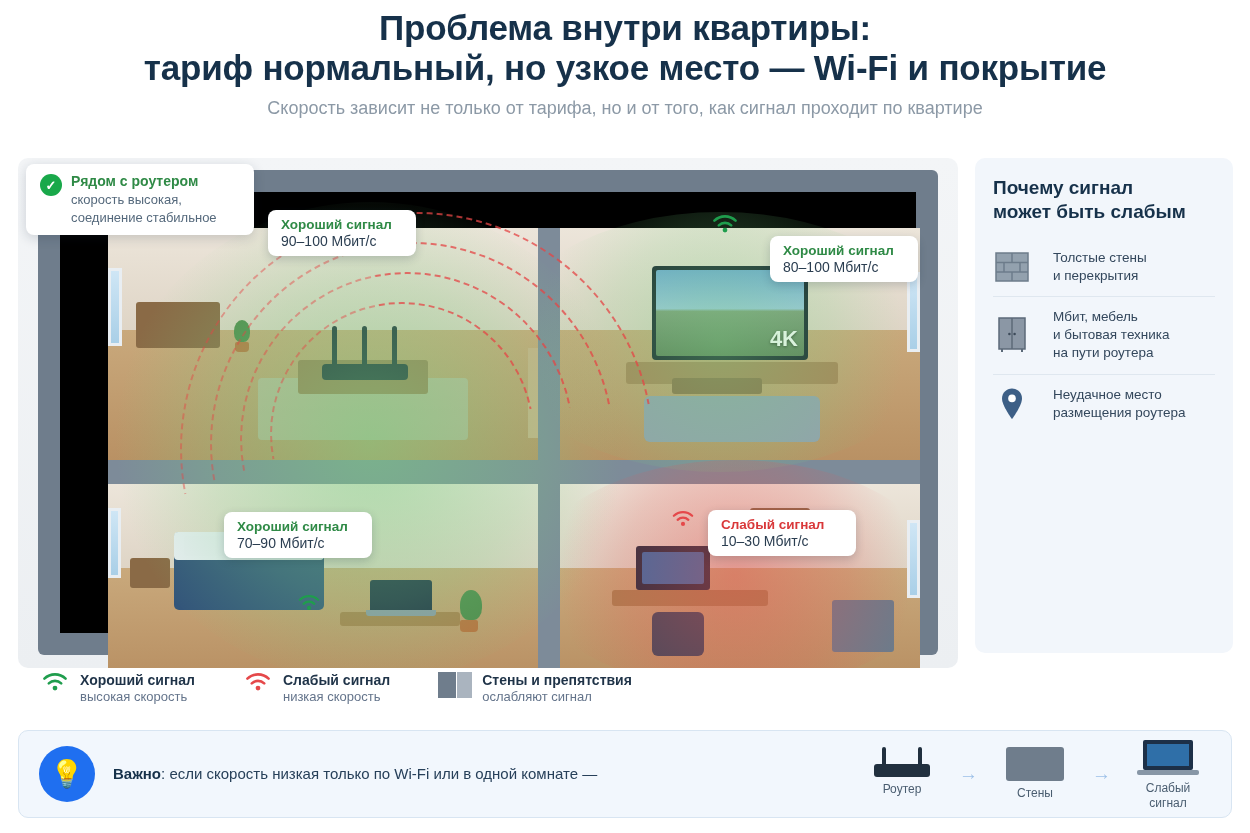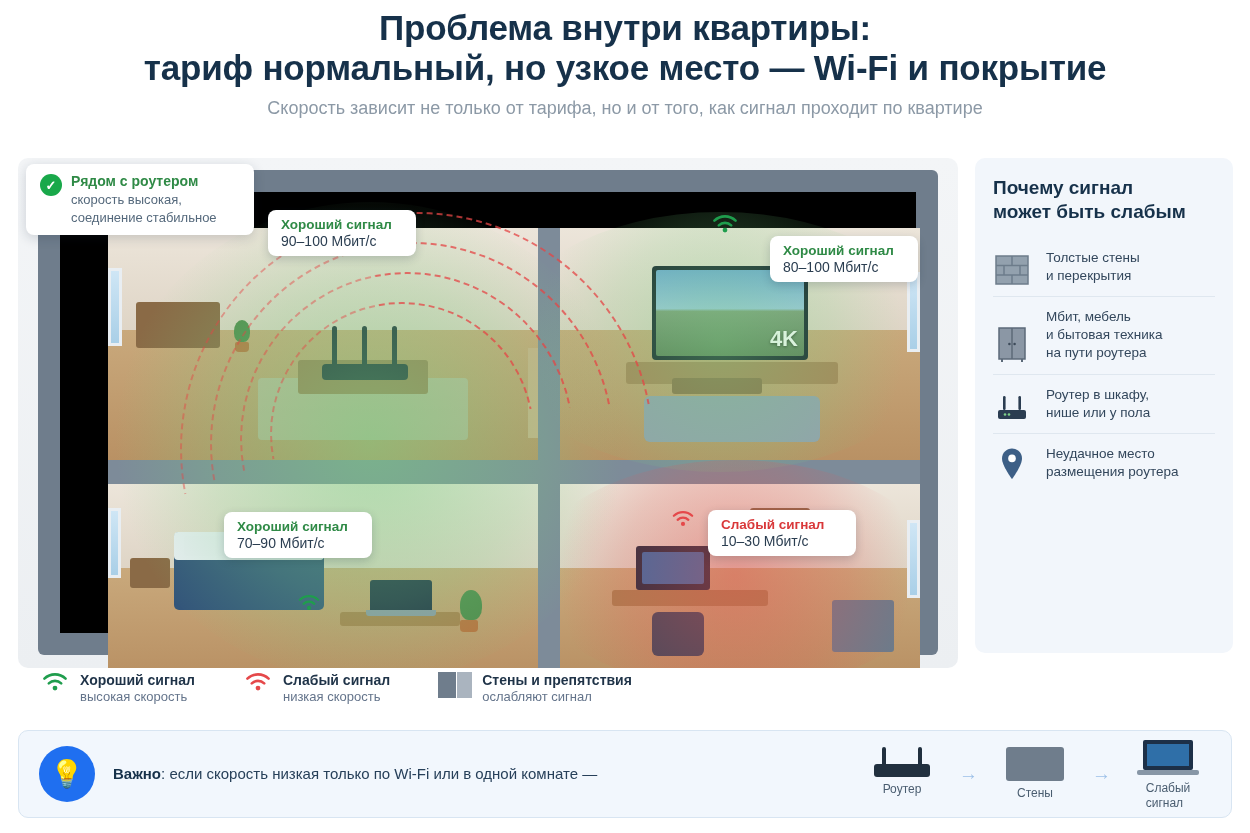--- a/index.html
+++ b/index.html
@@ -131,21 +131,21 @@
     display:flex;align-items:center;justify-content:center;color:#fff;font-size:13px;font-weight:bold;
     margin-top:1px;
   }
 
   
   .side{
     position:absolute;left:975px;top:8px;width:258px;height:495px;
     background:#f2f6fb;border-radius:10px;padding:18px 18px 10px 18px;box-sizing:border-box;
   }
   .side h3{margin:0 0 14px 0;font-size:19px;line-height:1.25;color:#16314a;}
-  .side-item{display:flex;gap:15px;align-items:flex-end;padding:11px 0;border-bottom:1px solid #dfe7ef;}
+  .side-item{display:flex;gap:22px;align-items:center;padding:11px 0;border-bottom:1px solid #dfe7ef;}
   .side-item:last-child{border-bottom:none;}
   .side-ico{width:38px;flex:0 0 38px;display:flex;align-items:center;justify-content:center;}
   .side-txt{font-size:13.5px;line-height:1.35;color:#33475c;}
 
   
   .legend{position:absolute;left:40px;top:672px;width:900px;height:46px;display:flex;gap:48px;align-items:flex-start;}
   .leg{display:flex;gap:10px;align-items:flex-start;}
   .leg-t{font-size:14px;font-weight:bold;color:#1f3348;}
   .leg-s{font-size:13px;color:#64748b;margin-top:1px;}
 
@@ -156,21 +156,21 @@
     box-sizing:border-box;display:flex;align-items:center;padding:0 20px;
   }
   .bulb{
     width:56px;height:56px;border-radius:50%;background:#1f6ff0;flex:0 0 auto;
     display:flex;align-items:center;justify-content:center;color:#fff;font-size:27px;
   }
   .note-txt{margin-left:18px;font-size:15px;line-height:1.5;color:#27405a;max-width:640px;}
   .note-txt b{color:#16314a;}
   .flow{margin-left:auto;display:flex;align-items:center;gap:14px;}
   .flow-item{display:flex;flex-direction:column;align-items:center;gap:5px;width:86px;}
-  .flow-cap{font-size:12px;color:#4a5d70;text-align:left;line-height:1.25;}
+  .flow-cap{font-size:12px;color:#4a5d70;text-align:center;line-height:1.25;}
   .arrow{color:#9dc0e8;font-size:19px;}
   .wall-chip{width:58px;height:34px;background:#6f7d8c;border-radius:3px;}
   .mini-router{position:relative;width:64px;height:26px;}
   .mini-router .rb{position:absolute;bottom:0;left:4px;width:56px;height:13px;background:#21303f;border-radius:3px;}
   .mini-router .ra{position:absolute;bottom:11px;width:4px;height:19px;background:#21303f;border-radius:2px;}
   .mini-laptop{width:62px;height:38px;}
 </style>
 </head>
 <body>
 
@@ -367,35 +367,20 @@
             <line x1="25" y1="32" x2="25" y2="35" stroke="#5c6a79" stroke-width="2"></line>
           </svg>
         </div>
         <div class="side-txt">
           <span>Мбит, мебель</span><br>
           <span>и бытовая техника</span><br>
           <span>на пути роутера</span>
         </div>
       </div>
 
-      <div class="side-item">
-        <div class="side-ico">
-          <svg width="36" height="30" viewBox="0 0 36 30">
-            <rect x="4" y="18" width="28" height="9" rx="2" fill="#2b3d51"></rect>
-            <rect x="9" y="4" width="2.6" height="14" rx="1.3" fill="#2b3d51"></rect>
-            <rect x="24.4" y="4" width="2.6" height="14" rx="1.3" fill="#2b3d51"></rect>
-            <circle cx="11" cy="22.5" r="1.3" fill="#7fd08a"></circle>
-            <circle cx="15" cy="22.5" r="1.3" fill="#7fd08a"></circle>
-          </svg>
-        </div>
-        <div class="side-txt">
-          <span>Роутер в шкафу,</span><br>
-          <span>нише или у пола</span>
-        </div>
-      </div>
 
       <div class="side-item">
         <div class="side-ico">
           <svg width="26" height="34" viewBox="0 0 26 34">
             <path d="M13 1.5c-5.5 0-10 4.4-10 9.9 0 7.2 10 20.6 10 20.6s10-13.4 10-20.6c0-5.5-4.5-9.9-10-9.9z" fill="#3d5f86"></path>
             <circle cx="13" cy="11.4" r="3.8" fill="#ffffff"></circle>
           </svg>
         </div>
         <div class="side-txt">
           <span>Неудачное место</span><br>

